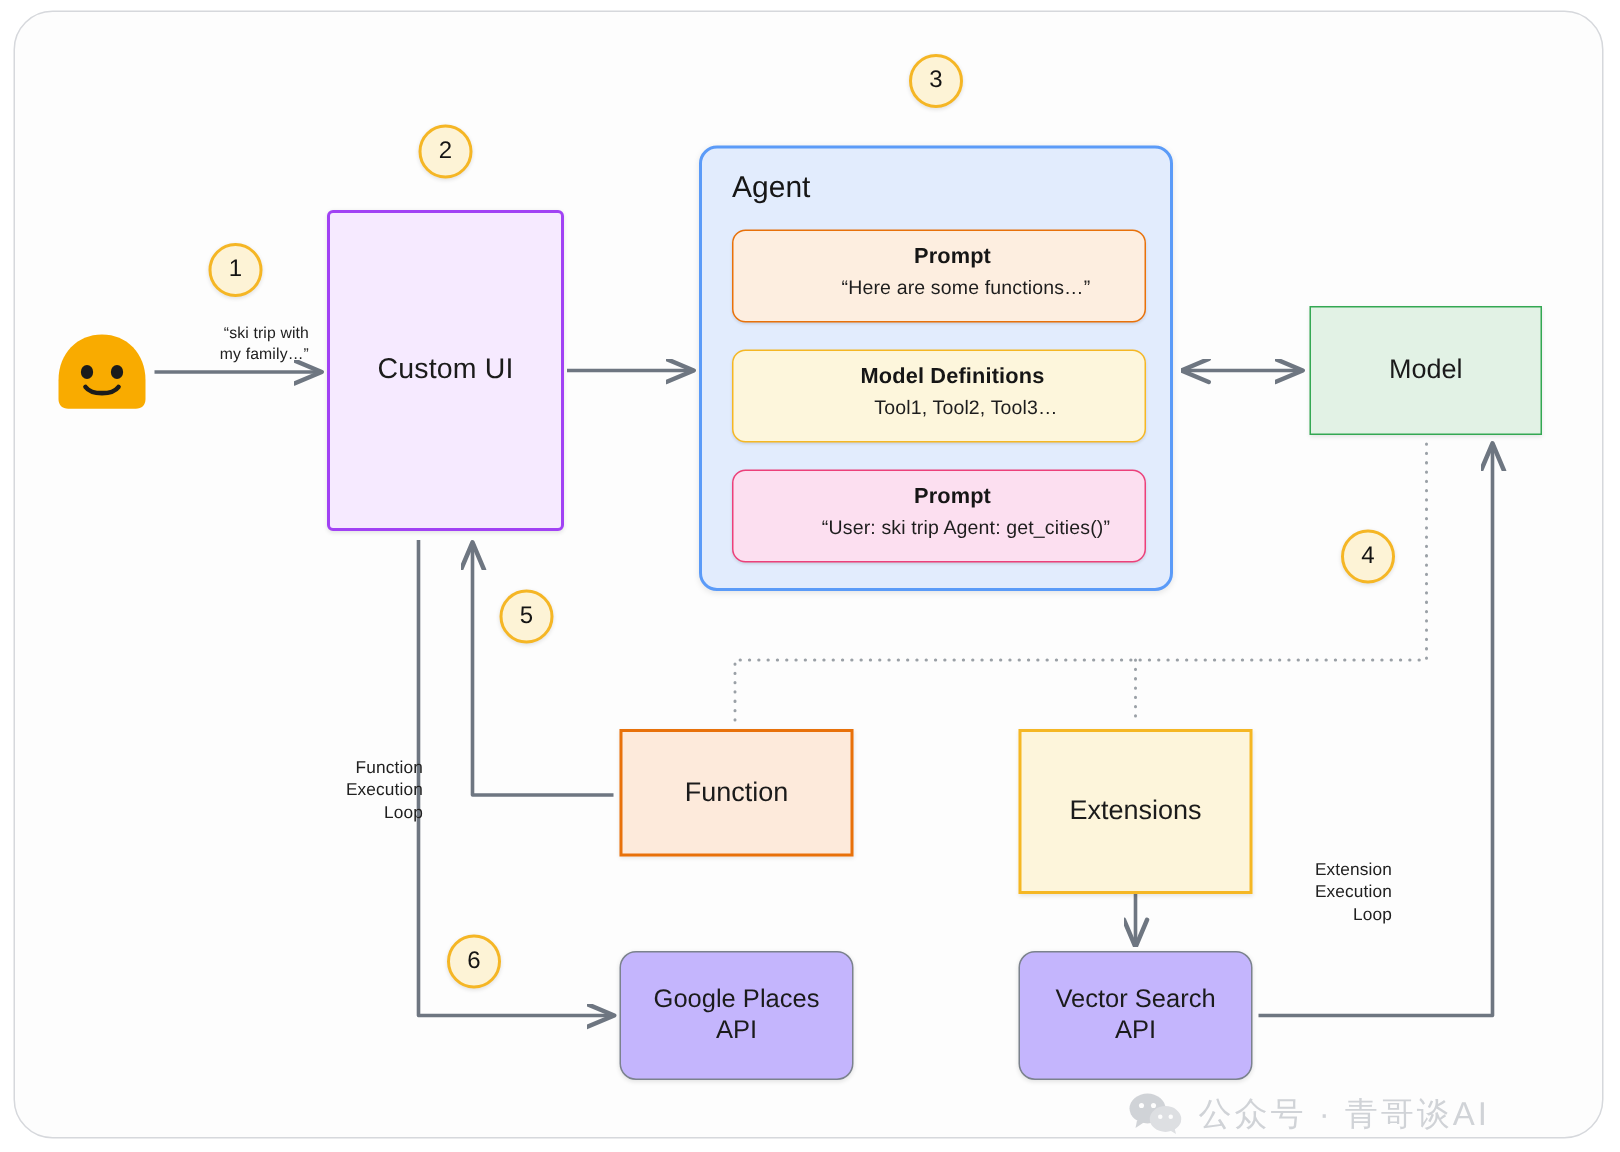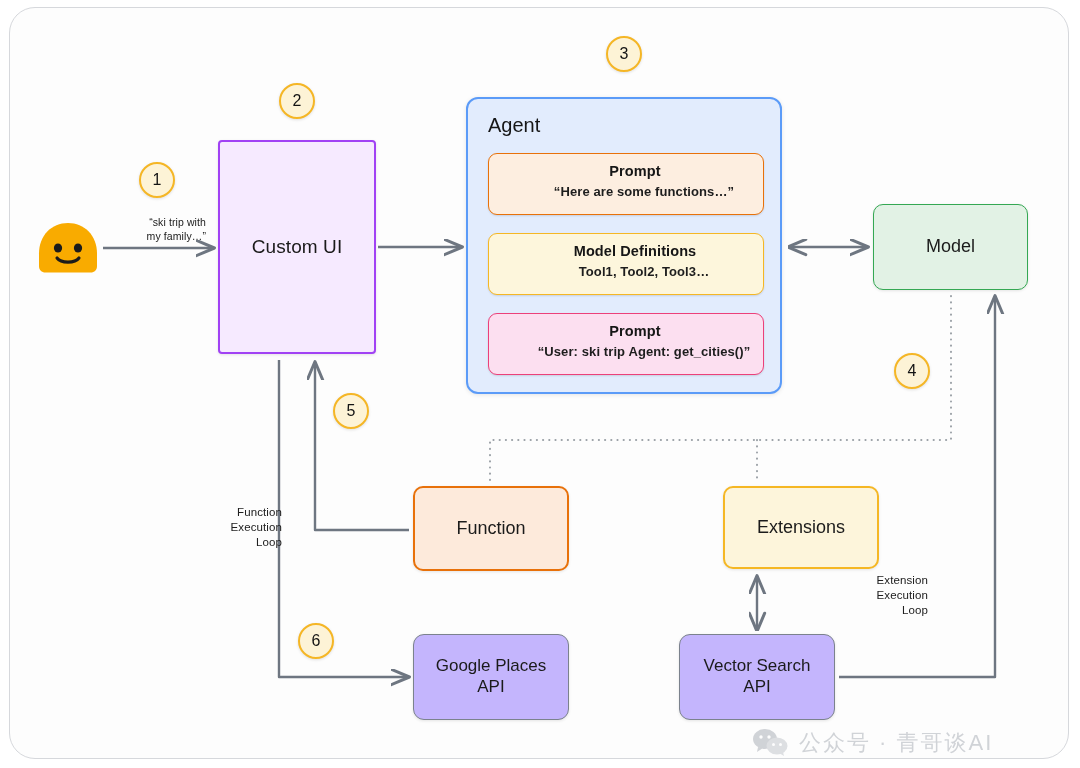--- a/index.html
+++ b/index.html
@@ -38,21 +38,21 @@
   }
 
   
   .node {
     position: absolute;
     box-sizing: border-box;
     display: flex;
     align-items: center;
     justify-content: center;
     text-align: center;
-    border-radius: 10px;
+    border-radius: 0;
     color: #1b1b1b;
     line-height: 1.22;
     box-shadow: 0 1px 3px rgba(0,0,0,0.10);
   }
 
   
   #node-custom-ui {
     left: 218px; top: 140px; width: 158px; height: 214px;
     background: #f6eaff;
     border: 2px solid #a142f4;
@@ -92,21 +92,20 @@
     font-weight: 700;
     color: #161616;
     letter-spacing: .1px;
   }
   .agent-card .card-sub {
     font-size: 13px;
     color: #1d1d1d;
     margin-top: 3px;
     margin-left: 18px;
     letter-spacing: .1px;
-    font-weight: bold;
   }
   #agent-card-prompt1 {
     top: 54px;
     background: #fdeee0;
     border: 1.6px solid #e8710a;
   }
   #agent-card-tools {
     top: 134px;
     background: #fdf6dc;
     border: 1.6px solid #f5b724;
@@ -128,25 +127,24 @@
   
   #node-function {
     left: 413px; top: 486px; width: 156px; height: 85px;
     background: #fdeadb;
     border: 2px solid #e8710a;
     font-size: 18px;
   }
 
   
   #node-extensions {
-    left: 679px; top: 486px; width: 156px; height: 83px;
+    left: 679px; top: 486px; width: 156px; height: 110px;
     background: #fdf5db;
     border: 2px solid #f5b724;
     font-size: 18px;
-    margin-left: 44px;
   }
 
   
   .api-box {
     background: #c4b5fd;
     border: 1.6px solid #7b828d;
     font-size: 17px;
     border-radius: 11px;
   }
   #node-google-places { left: 413px; top: 634px; width: 156px; height: 86px; }

